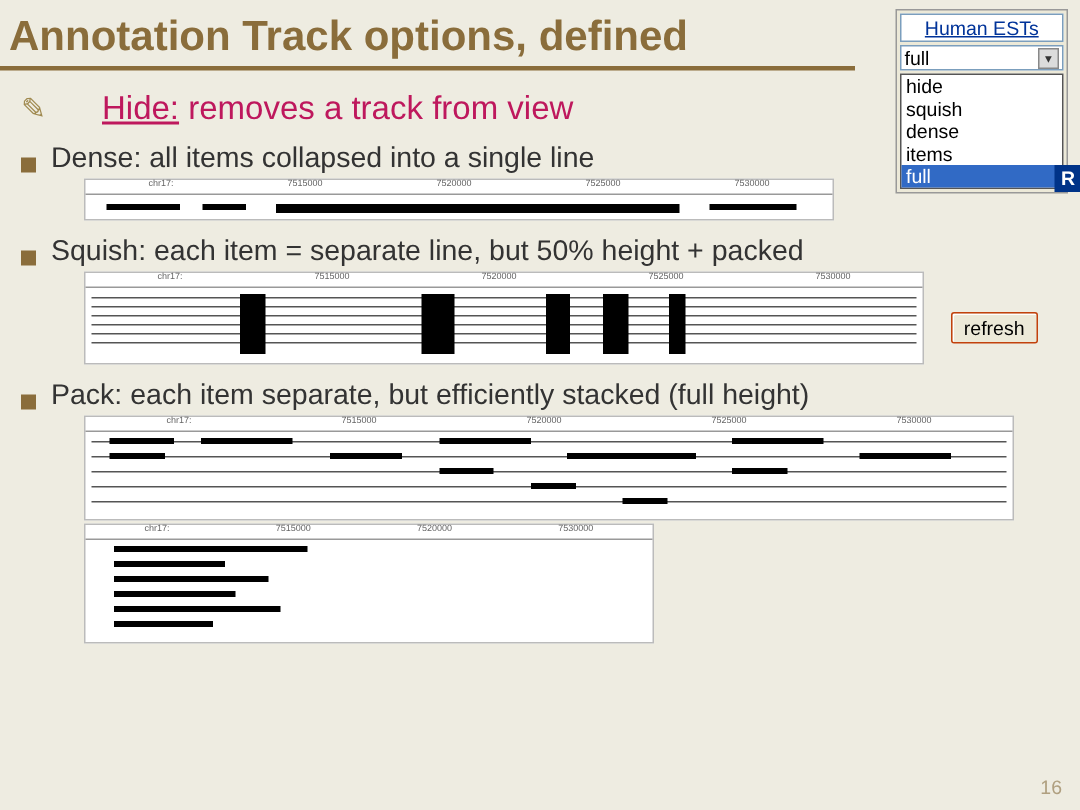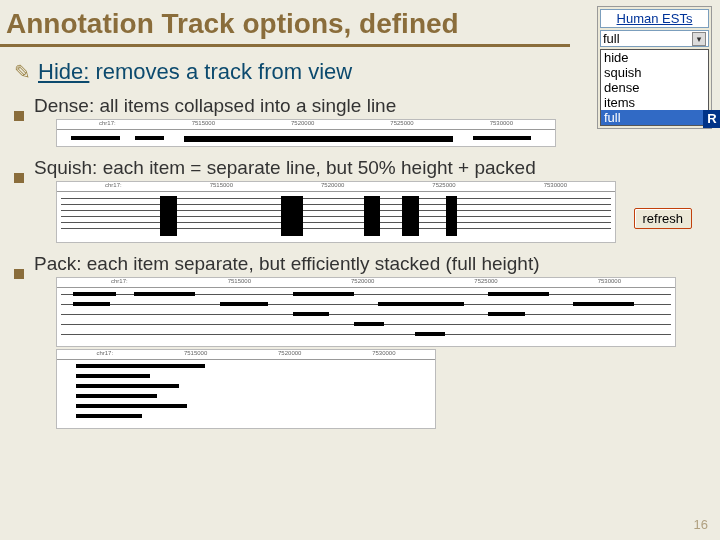--- a/index.html
+++ b/index.html
@@ -13,23 +13,23 @@
     font-size: 28px; font-weight: bold;
     color: #8a6d3b;
     padding: 8px 6px 4px 6px;
     border-bottom: 3px solid #8a6d3b;
     width: 570px;
   }
   .content { padding: 6px 14px 0 14px; }
   .bullet-row { display: flex; align-items: baseline; margin: 6px 0 2px 0; }
   .curly { color: #a08a50; font-size: 20px; margin-right: 6px; width: 18px; }
   .sq { width: 10px; height: 10px; background: #8a6d3b; display: inline-block; margin-right: 10px; flex-shrink:0; position: relative; top: 4px; }
-  .hide-line { font-size: 22px; color: #0c4a6e; }
+  .hide-line { font-size: 22px; color: #be185d; margin-left: 30px; }
   .hide-line .u { text-decoration: underline; }
-  .item-line { font-size: 19px; color: #333; display: flex; align-items: flex-end; margin-top: 10px; }
+  .item-line { font-size: 19px; color: #333; display: flex; align-items: center; margin-top: 10px; }
   .item-line .txt { flex: 1; }
   .track-img {
     margin: 2px 0 0 42px;
     height: 28px; width: 500px;
     border: 1px solid #bbb; background: #fff;
     position: relative;
   }
   .track-img.tall { height: 62px; width: 560px; }
   .track-img.pack { height: 70px; width: 620px; }
   .track-img.full { height: 80px; width: 380px; }

